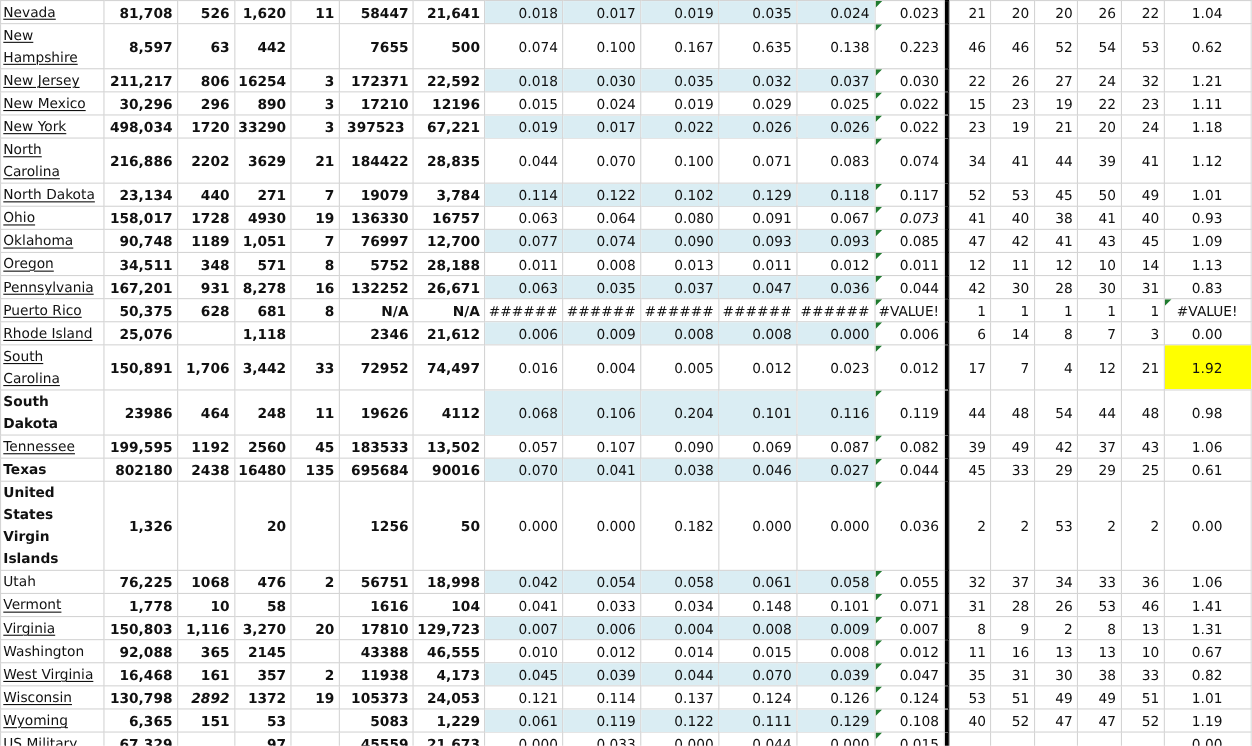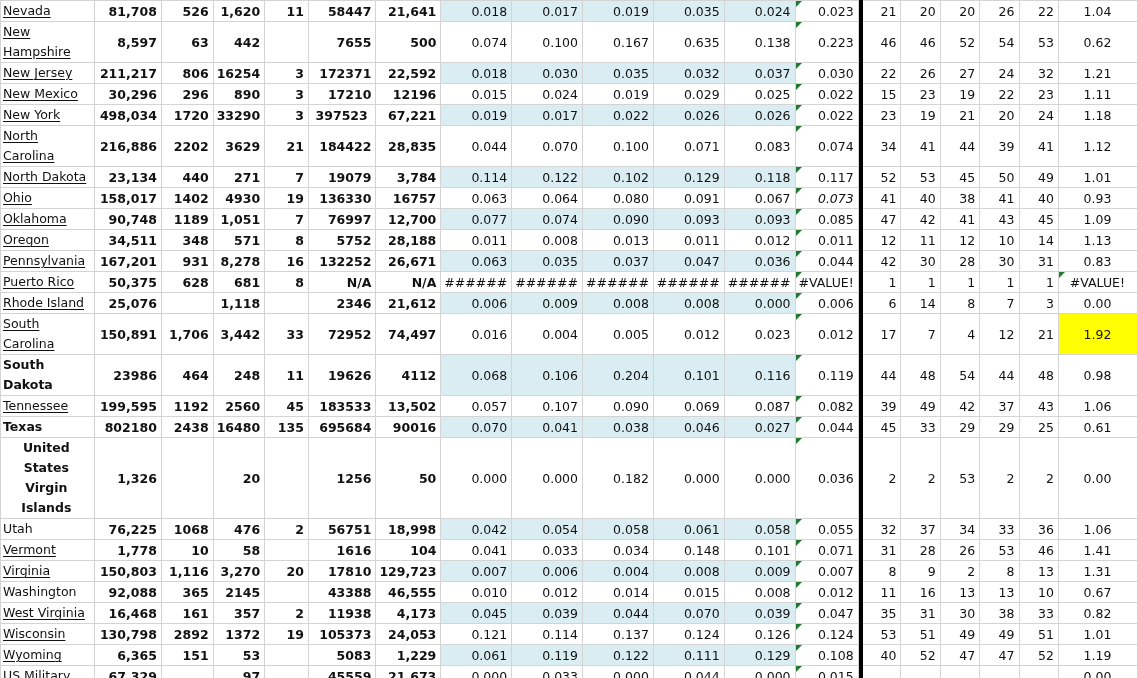--- a/index.html
+++ b/index.html
@@ -196,21 +196,21 @@
           <td style="height: 21px;">52</td>
           <td style="height: 21px;">53</td>
           <td style="height: 21px;">45</td>
           <td style="height: 21px;">50</td>
           <td style="height: 21px;">49</td>
           <td class="center" style="height: 21px;">1.01</td>
         </tr>
         <tr style="height: 20px;">
           <td class="name" style="height: 20px;"><span class="u">Ohio</span></td>
           <td class="num" style="height: 20px;">158,017</td>
-          <td class="num" style="height: 20px;">1402</td>
+          <td class="num" style="height: 20px;">1728</td>
           <td class="num" style="height: 20px;">4930</td>
           <td class="num" style="height: 20px;">19</td>
           <td class="num" style="height: 20px;">136330</td>
           <td class="num" style="height: 20px;">16757</td>
           <td class="dec" style="height: 20px;">0.063</td>
           <td class="dec" style="height: 20px;">0.064</td>
           <td class="dec" style="height: 20px;">0.080</td>
           <td class="dec" style="height: 20px;">0.091</td>
           <td class="dec" style="height: 20px;">0.067</td>
           <td class="dec tri" style="height: 20px; font-style: italic;">0.073</td>
@@ -414,21 +414,21 @@
           <td class="dec tri" style="height: 20px;">0.044</td>
           <td class="blackbar" style="height: 20px;"></td>
           <td style="height: 20px;">45</td>
           <td style="height: 20px;">33</td>
           <td style="height: 20px;">29</td>
           <td style="height: 20px;">29</td>
           <td style="height: 20px;">25</td>
           <td class="center" style="height: 20px;">0.61</td>
         </tr>
         <tr style="height: 40px;">
-          <td class="name bold" style="height: 40px; text-align: center;"><span class="">United States Virgin Islands</span></td>
+          <td class="name bold" style="height: 40px;"><span class="">United States Virgin Islands</span></td>
           <td class="num" style="height: 40px;">1,326</td>
           <td class="num" style="height: 40px;"></td>
           <td class="num" style="height: 40px;">20</td>
           <td class="num" style="height: 40px;"></td>
           <td class="num" style="height: 40px;">1256</td>
           <td class="num" style="height: 40px;">50</td>
           <td class="dec" style="height: 40px;">0.000</td>
           <td class="dec" style="height: 40px;">0.000</td>
           <td class="dec" style="height: 40px;">0.182</td>
           <td class="dec" style="height: 40px;">0.000</td>
@@ -548,21 +548,21 @@
           <td style="height: 20px;">35</td>
           <td style="height: 20px;">31</td>
           <td style="height: 20px;">30</td>
           <td style="height: 20px;">38</td>
           <td style="height: 20px;">33</td>
           <td class="center" style="height: 20px;">0.82</td>
         </tr>
         <tr style="height: 20px;">
           <td class="name" style="height: 20px;"><span class="u">Wisconsin</span></td>
           <td class="num" style="height: 20px;">130,798</td>
-          <td class="num" style="height: 20px;">2892</td>
+          <td class="num" style="height: 20px; font-style: italic;">2892</td>
           <td class="num" style="height: 20px;">1372</td>
           <td class="num" style="height: 20px;">19</td>
           <td class="num" style="height: 20px; margin-left: 39px;">105373</td>
           <td class="num" style="height: 20px;">24,053</td>
           <td class="dec" style="height: 20px;">0.121</td>
           <td class="dec" style="height: 20px;">0.114</td>
           <td class="dec" style="height: 20px;">0.137</td>
           <td class="dec" style="height: 20px;">0.124</td>
           <td class="dec" style="height: 20px;">0.126</td>
           <td class="dec tri" style="height: 20px;">0.124</td>

